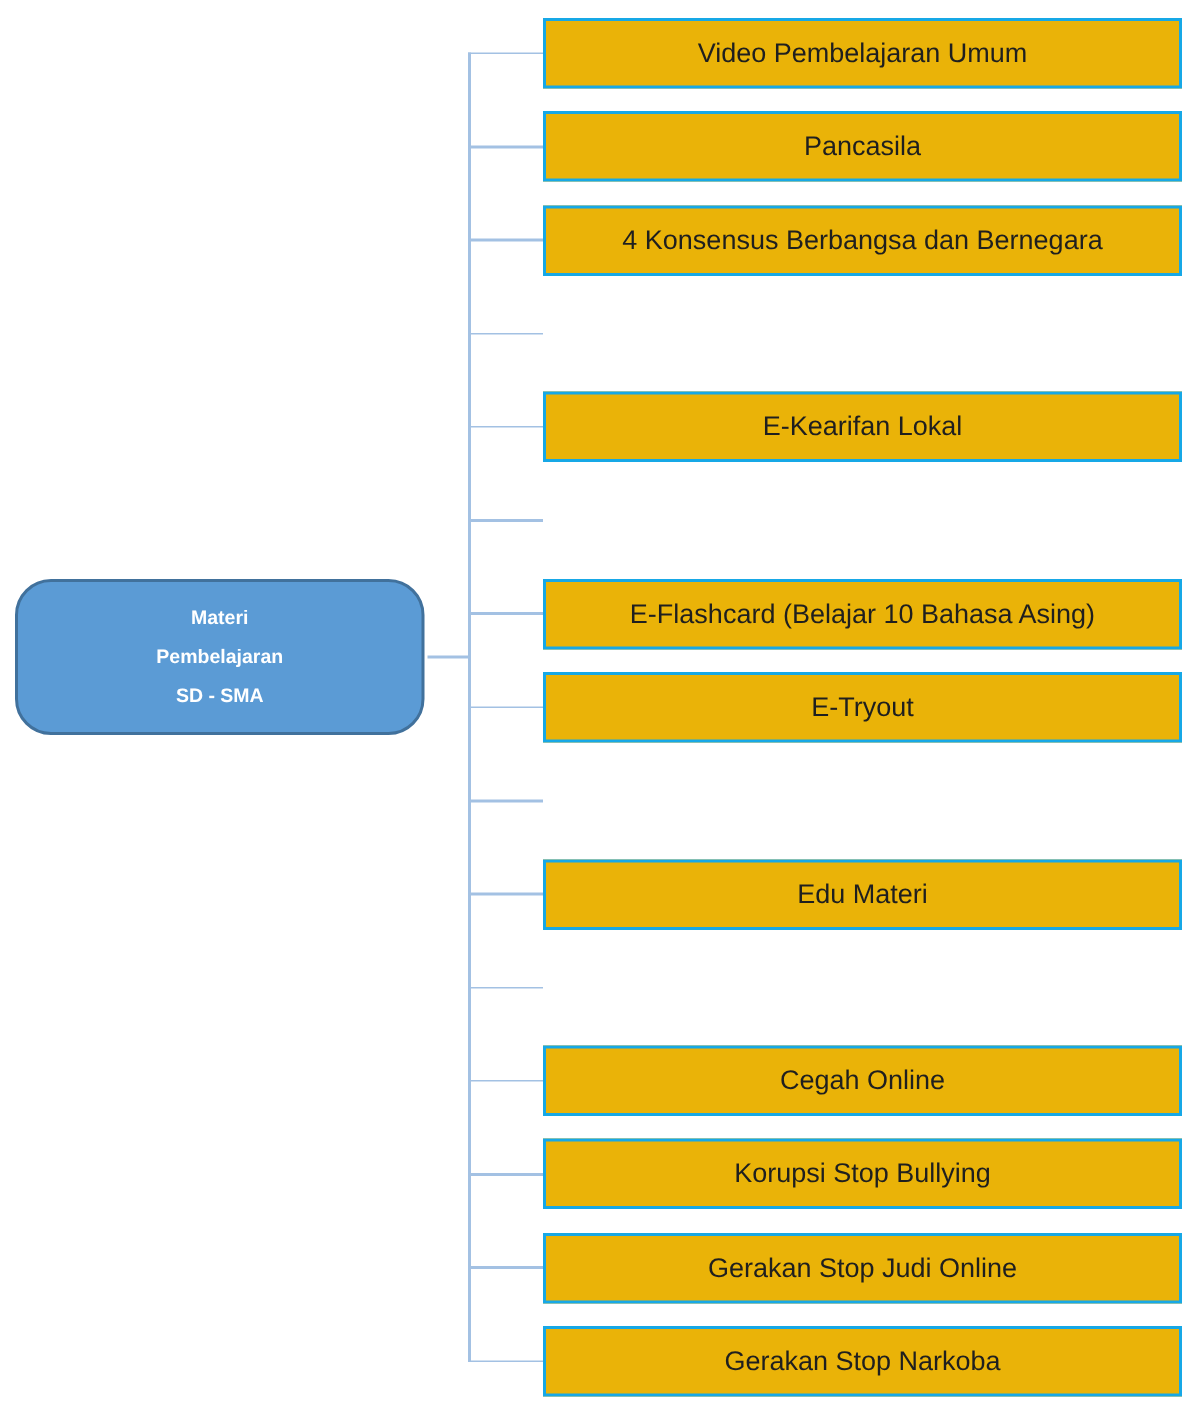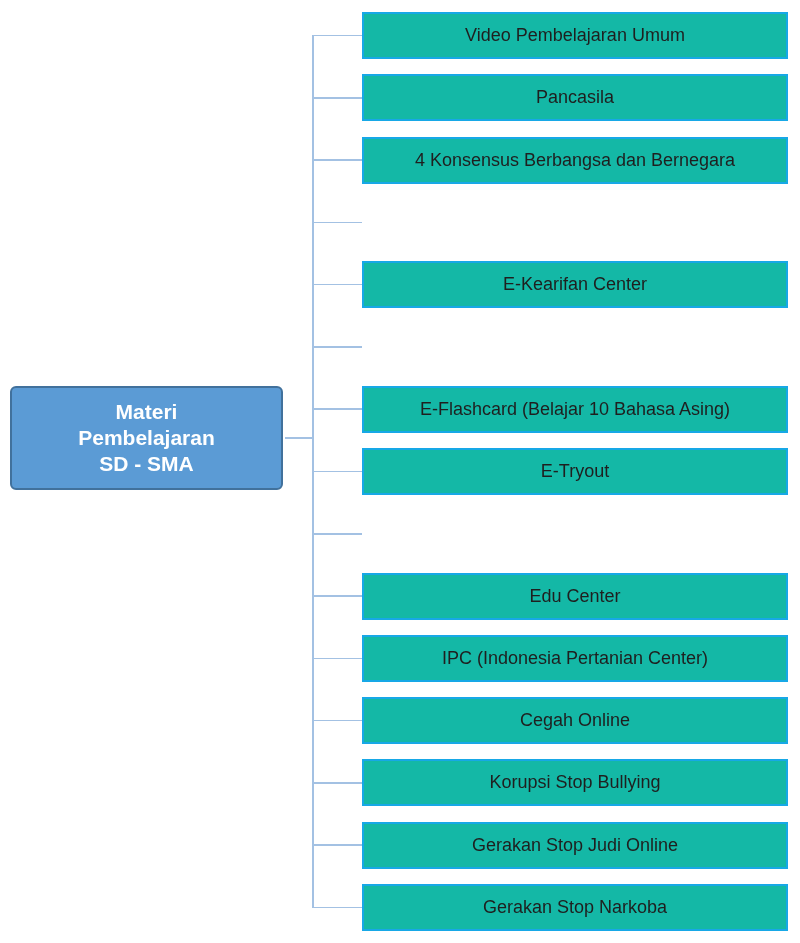--- a/index.html
+++ b/index.html
@@ -25,27 +25,27 @@
 
   
   .root-node {
     position: absolute;
     left: 10px;
     top: 386px;
     width: 273px;
     height: 104px;
     background: var(--root-fill);
     border: 2.5px solid var(--root-border);
-    border-radius: 6px;
+    border-radius: 24px;
     display: flex;
     flex-direction: column;
     align-items: center;
     justify-content: center;
     color: var(--root-text);
-    font-size: 21px;
+    font-size: 13px;
     font-weight: bold;
     line-height: 26px;
     text-align: center;
   }
 
   
   .root-stub {
     position: absolute;
     left: 285px;
     top: 437px;
@@ -80,21 +80,21 @@
   }
   .branch-stub {
     flex: none;
     width: 50px;
     height: 1.5px;
     background: var(--connector);
   }
   .branch-box {
     flex: 1;
     height: 100%;
-    background: #14b8a6;
+    background: #eab308;
     border: 2px solid var(--box-border);
     display: flex;
     align-items: center;
     justify-content: center;
     font-size: 18px;
     color: var(--text);
     text-align: center;
     padding: 0 18px;
   }
 </style>
@@ -130,21 +130,21 @@
     <div class="branch-box">
       <span>4 Konsensus Berbangsa dan Bernegara</span>
     </div>
   </div>
       <div class="branch-row">
     <div class="branch-stub"></div>
   </div>
       <div class="branch-row">
     <div class="branch-stub"></div>
     <div class="branch-box">
-      <span>E-Kearifan Center</span>
+      <span>E-Kearifan Lokal</span>
     </div>
   </div>
       <div class="branch-row">
     <div class="branch-stub"></div>
   </div>
       <div class="branch-row">
     <div class="branch-stub"></div>
     <div class="branch-box">
       <span>E-Flashcard (Belajar 10 Bahasa Asing)</span>
     </div>
@@ -154,28 +154,25 @@
     <div class="branch-box">
       <span>E-Tryout</span>
     </div>
   </div>
       <div class="branch-row">
     <div class="branch-stub"></div>
   </div>
       <div class="branch-row">
     <div class="branch-stub"></div>
     <div class="branch-box">
-      <span>Edu Center</span>
+      <span>Edu Materi</span>
     </div>
   </div>
       <div class="branch-row">
     <div class="branch-stub"></div>
-    <div class="branch-box">
-      <span>IPC (Indonesia Pertanian Center)</span>
-    </div>
   </div>
       <div class="branch-row">
     <div class="branch-stub"></div>
     <div class="branch-box">
       <span>Cegah Online</span>
     </div>
   </div>
       <div class="branch-row">
     <div class="branch-stub"></div>
     <div class="branch-box">

